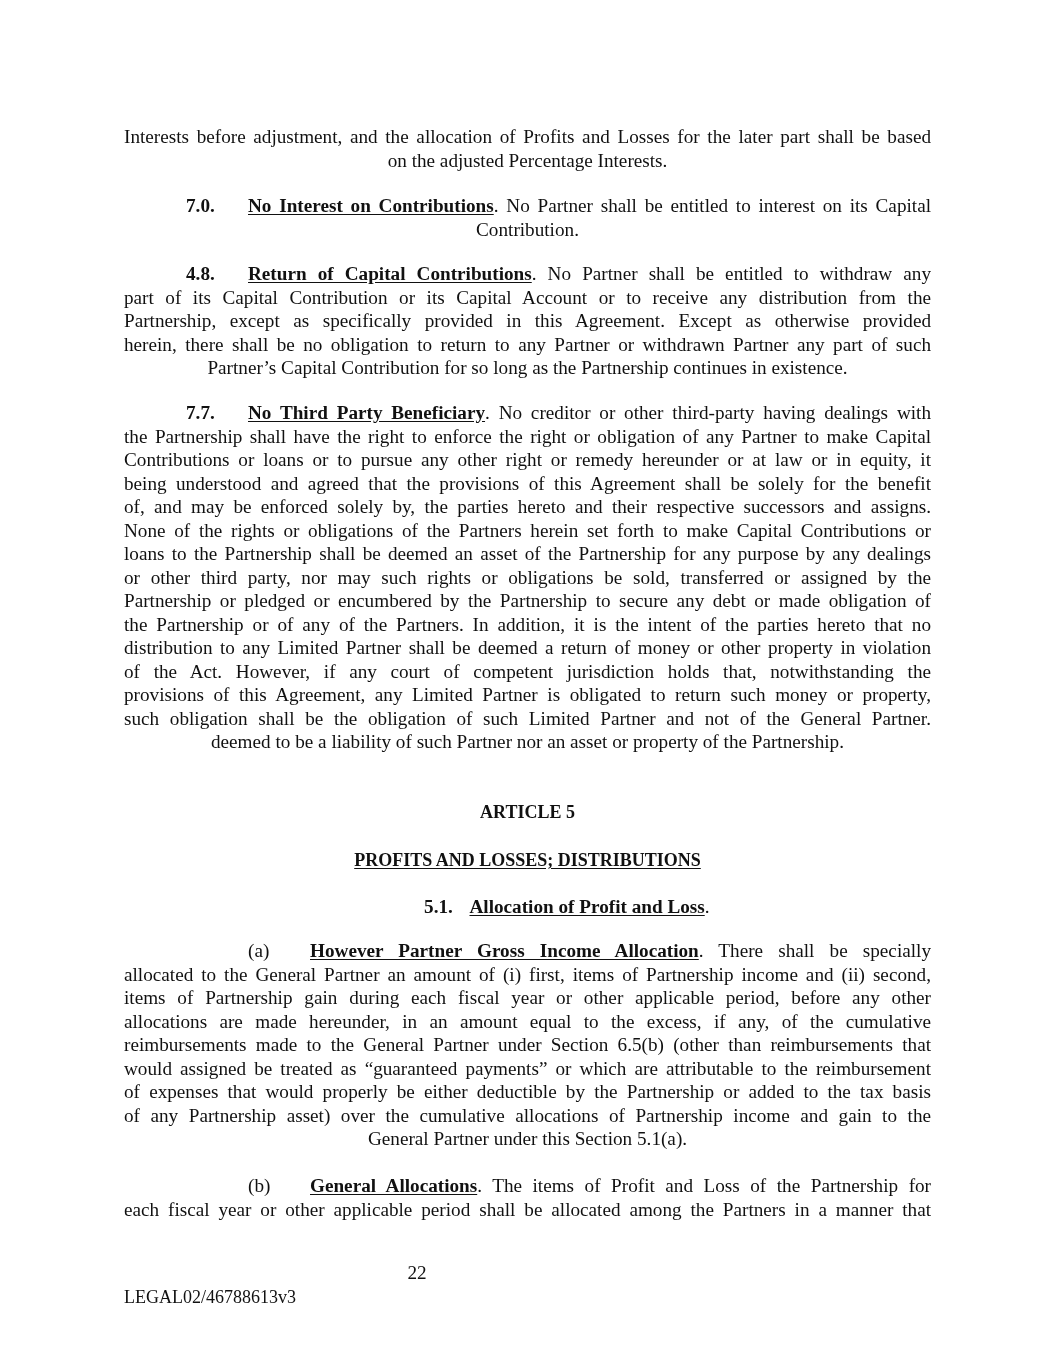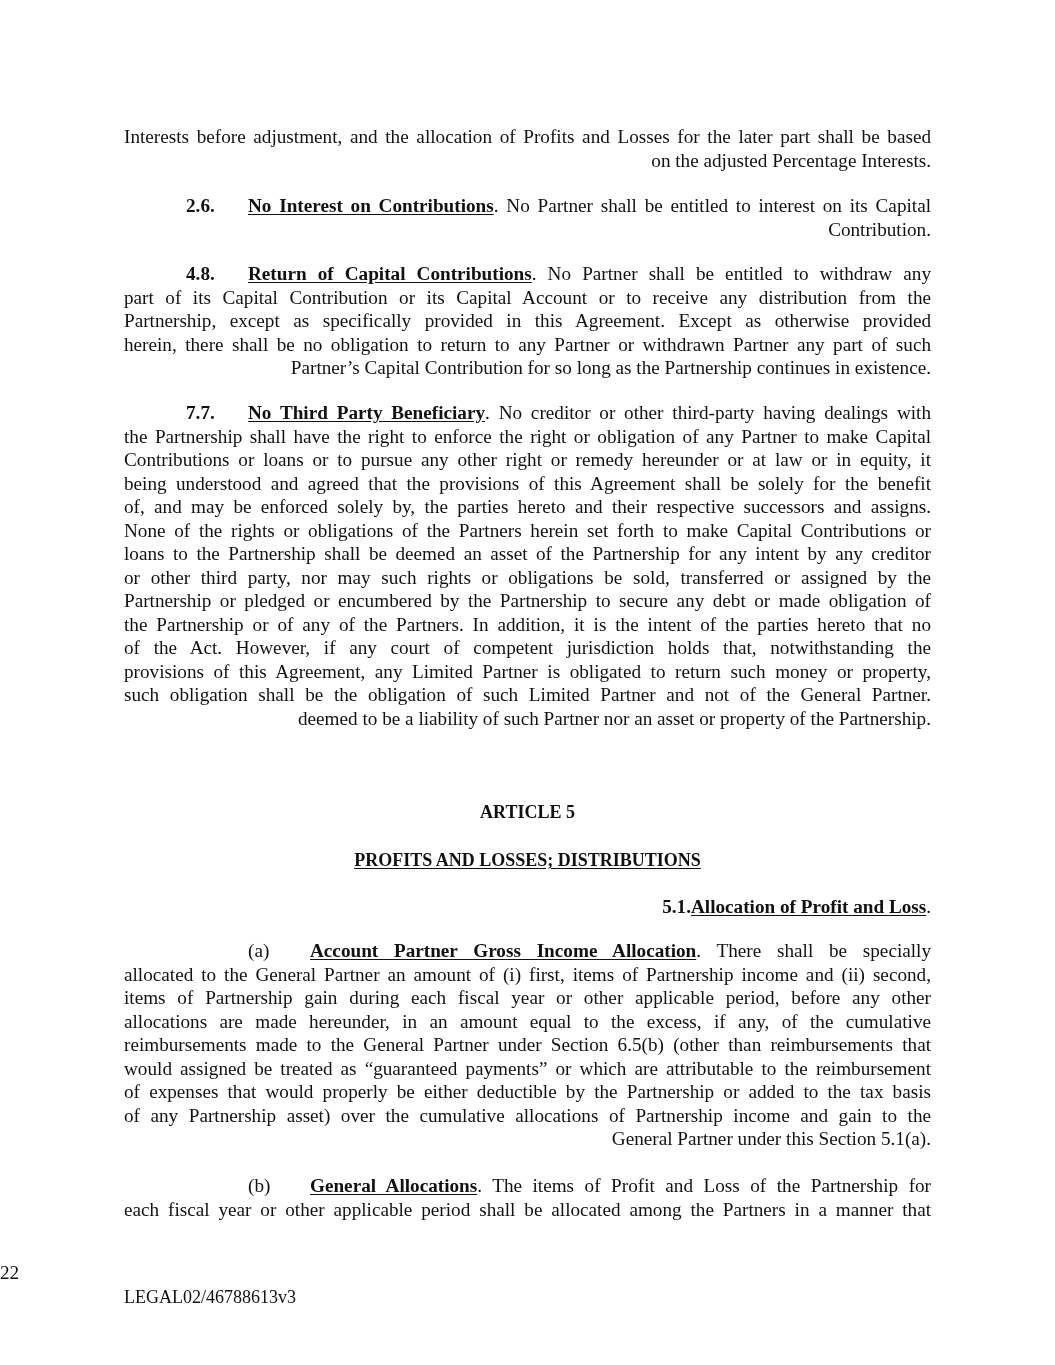--- a/index.html
+++ b/index.html
@@ -5,40 +5,40 @@
     html, body { margin: 0; padding: 0; background: #ffffff; }
     body {
       width: 1055px; height: 1365px; position: relative; overflow: hidden;
       font-family: "Liberation Serif", "DejaVu Serif", serif;
       color: #111111;
     }
     .page { position: absolute; left: 0; top: 0; width: 1055px; height: 1365px; }
     .block { position: absolute; left: 124px; width: 807px; font-size: 19.2px; line-height: 23.5px; }
     .line { display: block; height: 23.5px; white-space: nowrap; }
     .just { text-align: justify; text-align-last: justify; white-space: normal; overflow: hidden; }
-    .last { text-align: right; font-family: Liberation Serif, serif; }
+    .last { text-align: center; font-family: Liberation Serif, serif; }
     .num { display: inline-block; font-weight: bold; }
     .h { font-weight: bold; text-decoration: underline; text-underline-offset: 2px; }
     .center { position: absolute; left: 124px; width: 807px; text-align: center; font-weight: bold; font-size: 18px; }
-    .footer-num { position: absolute; left: 0; width: 834px; text-align: left; top: 1262px; font-size: 19.2px; }
+    .footer-num { position: absolute; left: 0; width: 834px; text-align: center; top: 1262px; font-size: 19.2px; }
     .footer-id { position: absolute; left: 124px; top: 1287px; font-size: 18px; }
   </style>
 </head>
 <body>
 
 <div class="page">
 
   <div class="block" style="top:125px;">
     <span class="line just">Interests before adjustment, and the allocation of Profits and Losses for the later part shall be based</span>
     <span class="line last">on the adjusted Percentage Interests.</span>
   </div>
 
   <div class="block" style="top:194px;">
     <span class="line just">
-      <span style="display:inline-block;width:62px;"></span><span class="num" style="width:62px;">2.6.</span><span class="h">No Interest on Contributions</span><span>. No Partner shall be entitled to interest on its Capital</span>
+      <span style="display:inline-block;width:62px;"></span><span class="num" style="width:62px;">7.0.</span><span class="h">No Interest on Contributions</span><span>. No Partner shall be entitled to interest on its Capital</span>
     </span>
     <span class="line last">Contribution.</span>
   </div>
 
   <div class="block" style="top:262px;">
     <span class="line just">
       <span style="display:inline-block;width:62px;"></span><span class="num" style="width:62px;">4.8.</span><span class="h">Return of Capital Contributions</span><span>. No Partner shall be entitled to withdraw any</span>
     </span>
     <span class="line just">part of its Capital Contribution or its Capital Account or to receive any distribution from the</span>
     <span class="line just">Partnership, except as specifically provided in this Agreement. Except as otherwise provided</span>
@@ -48,42 +48,43 @@
 
   <div class="block" style="top:401px;">
     <span class="line just">
       <span style="display:inline-block;width:62px;"></span><span class="num" style="width:62px;">7.7.</span><span class="h">No Third Party Beneficiary</span><span>. No creditor or other third-party having dealings with</span>
     </span>
     <span class="line just">the Partnership shall have the right to enforce the right or obligation of any Partner to make Capital</span>
     <span class="line just">Contributions or loans or to pursue any other right or remedy hereunder or at law or in equity, it</span>
     <span class="line just">being understood and agreed that the provisions of this Agreement shall be solely for the benefit</span>
     <span class="line just">of, and may be enforced solely by, the parties hereto and their respective successors and assigns.</span>
     <span class="line just">None of the rights or obligations of the Partners herein set forth to make Capital Contributions or</span>
-    <span class="line just">loans to the Partnership shall be deemed an asset of the Partnership for any intent by any creditor</span>
+    <span class="line just">loans to the Partnership shall be deemed an asset of the Partnership for any purpose by any dealings</span>
     <span class="line just">or other third party, nor may such rights or obligations be sold, transferred or assigned by the</span>
     <span class="line just">Partnership or pledged or encumbered by the Partnership to secure any debt or made obligation of</span>
     <span class="line just">the Partnership or of any of the Partners. In addition, it is the intent of the parties hereto that no</span>
+    <span class="line just">distribution to any Limited Partner shall be deemed a return of money or other property in violation</span>
     <span class="line just">of the Act. However, if any court of competent jurisdiction holds that, notwithstanding the</span>
     <span class="line just">provisions of this Agreement, any Limited Partner is obligated to return such money or property,</span>
     <span class="line just">such obligation shall be the obligation of such Limited Partner and not of the General Partner.</span>
     <span class="line last">deemed to be a liability of such Partner nor an asset or property of the Partnership.</span>
   </div>
 
   <div class="center" style="top:802px;">ARTICLE 5</div>
   <div class="center" style="top:850px;text-decoration:underline;text-underline-offset:2px;">PROFITS AND LOSSES; DISTRIBUTIONS</div>
 
   <div class="block" style="top:895px;">
     <span class="line last">
       <span style="display:inline-block;width:62px;"></span><span class="num" style="width:62px;">5.1.</span><span class="h">Allocation of Profit and Loss</span><span>.</span>
     </span>
   </div>
 
   <div class="block" style="top:939px;">
     <span class="line just">
-      <span style="display:inline-block;width:124px;"></span><span style="display:inline-block;width:62px;">(a)</span><span class="h">Account Partner Gross Income Allocation</span><span>. There shall be specially</span>
+      <span style="display:inline-block;width:124px;"></span><span style="display:inline-block;width:62px;">(a)</span><span class="h">However Partner Gross Income Allocation</span><span>. There shall be specially</span>
     </span>
     <span class="line just">allocated to the General Partner an amount of (i) first, items of Partnership income and (ii) second,</span>
     <span class="line just">items of Partnership gain during each fiscal year or other applicable period, before any other</span>
     <span class="line just">allocations are made hereunder, in an amount equal to the excess, if any, of the cumulative</span>
     <span class="line just">reimbursements made to the General Partner under Section 6.5(b) (other than reimbursements that</span>
     <span class="line just">would assigned be treated as “guaranteed payments” or which are attributable to the reimbursement</span>
     <span class="line just">of expenses that would properly be either deductible by the Partnership or added to the tax basis</span>
     <span class="line just">of any Partnership asset) over the cumulative allocations of Partnership income and gain to the</span>
     <span class="line last">General Partner under this Section 5.1(a).</span>
   </div>

